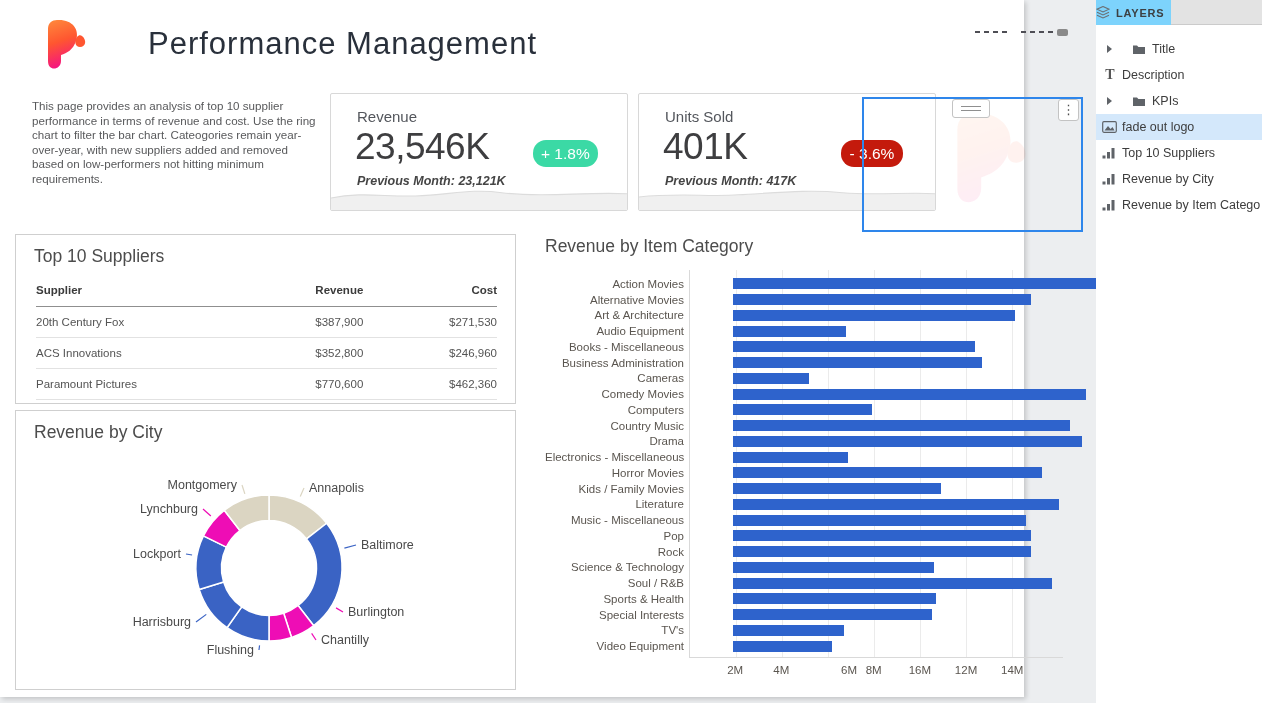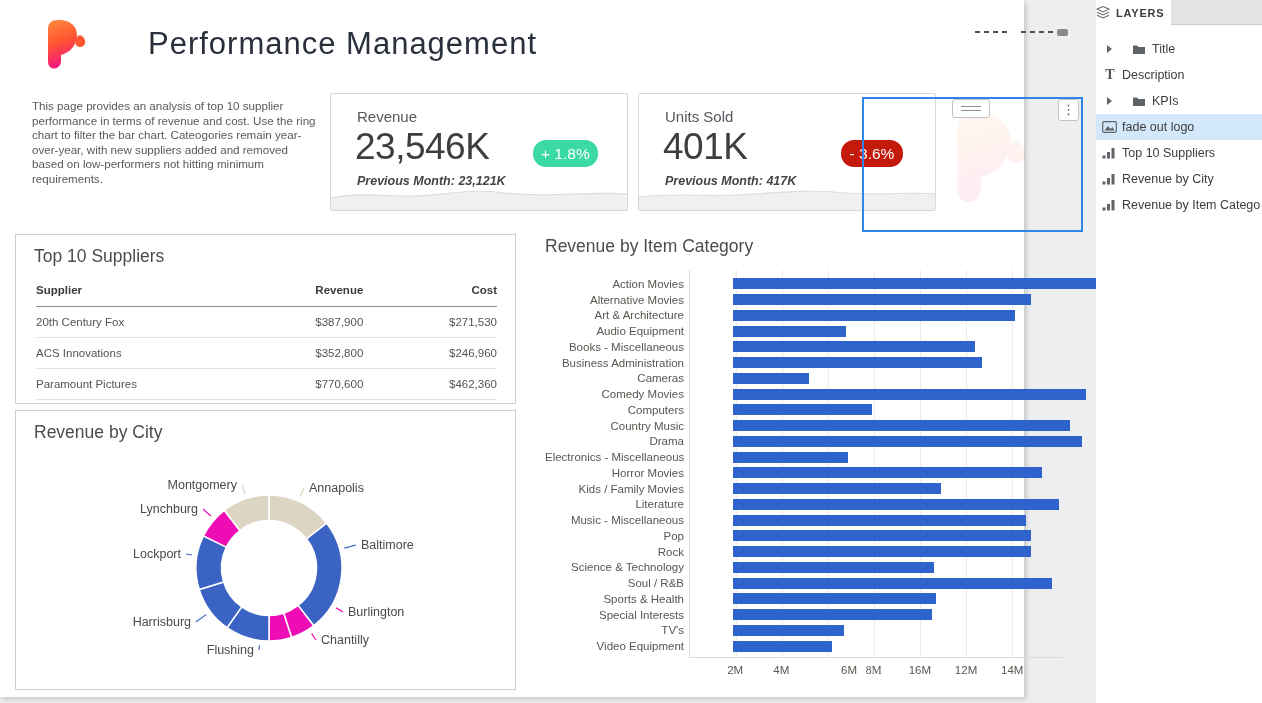--- a/index.html
+++ b/index.html
@@ -90,21 +90,21 @@
   .bc-track { margin-left:5px; width:374px; height:11px; position:relative; flex:none; }
   .bc-bar { position:absolute; left:0; top:0; height:11px; }
   .bc-ticks { position:absolute; left:144px; top:394px; width:374px; height:16px; }
   .bc-tick { position:absolute; transform:translateX(-50%); font-size:11.5px; color:#5a554f; }
 
   
   .layers-panel { position:absolute; left:1096px; top:0; width:166px; height:703px;
                   background:#fff; }
   .lp-tabbar { position:absolute; left:0; top:0; width:166px; height:25px; background:#e3e3e3;
                border-bottom:1px solid #cbcbcb; }
-  .lp-tab { position:absolute; left:0; top:0; height:25px; width:75px; background:#ffffff;
+  .lp-tab { position:absolute; left:0; top:0; height:25px; width:75px; background:#7dd3fc;
             display:flex; align-items:center; gap:6px; cursor:pointer; }
   .lp-tab-label { font-size:11px; font-weight:bold; color:#3c4043; letter-spacing:.8px; }
   .lp-list { position:absolute; left:0; top:36px; width:166px; }
   .layer-row { display:flex; align-items:center; height:26px; padding-left:6px; cursor:pointer; }
   .layer-row.selected { background:#d4e8fb; }
   .expander { width:14px; flex:none; display:flex; align-items:center; justify-content:center; }
   .expander b { width:0; height:0; border-left:5px solid #5f6368; border-top:4px solid transparent;
                 border-bottom:4px solid transparent; }
   .licon { width:20px; flex:none; display:flex; align-items:center; }
   .licon.t { font-family:"Liberation Serif", serif; font-weight:bold; font-size:14px;
@@ -402,21 +402,21 @@
             <div class="bc-label">Video Equipment</div>
             <div class="bc-track">
               <div class="bc-bar" style="width: 26.5432%; background: rgb(46, 99, 204);"></div>
             </div>
           </div>
         </div>
       <div class="bc-ticks" id="bc-ticks">
           <div class="bc-tick" style="left: 12.3457%;">2M</div>
           <div class="bc-tick" style="left: 24.6914%;">4M</div>
           <div class="bc-tick" style="left: 37.037%; padding-left: 43px;">6M</div>
-          <div class="bc-tick" style="left: 49.3827%; font-family: Liberation Serif, serif;">8M</div>
+          <div class="bc-tick" style="left: 49.3827%;">8M</div>
           <div class="bc-tick" style="left: 61.7284%;">16M</div>
           <div class="bc-tick" style="left: 74.0741%;">12M</div>
           <div class="bc-tick" style="left: 86.4198%;">14M</div>
         </div>
     </div>
   </div>
 </div>
 
 <div class="layers-panel">
   <div class="lp-tabbar">

